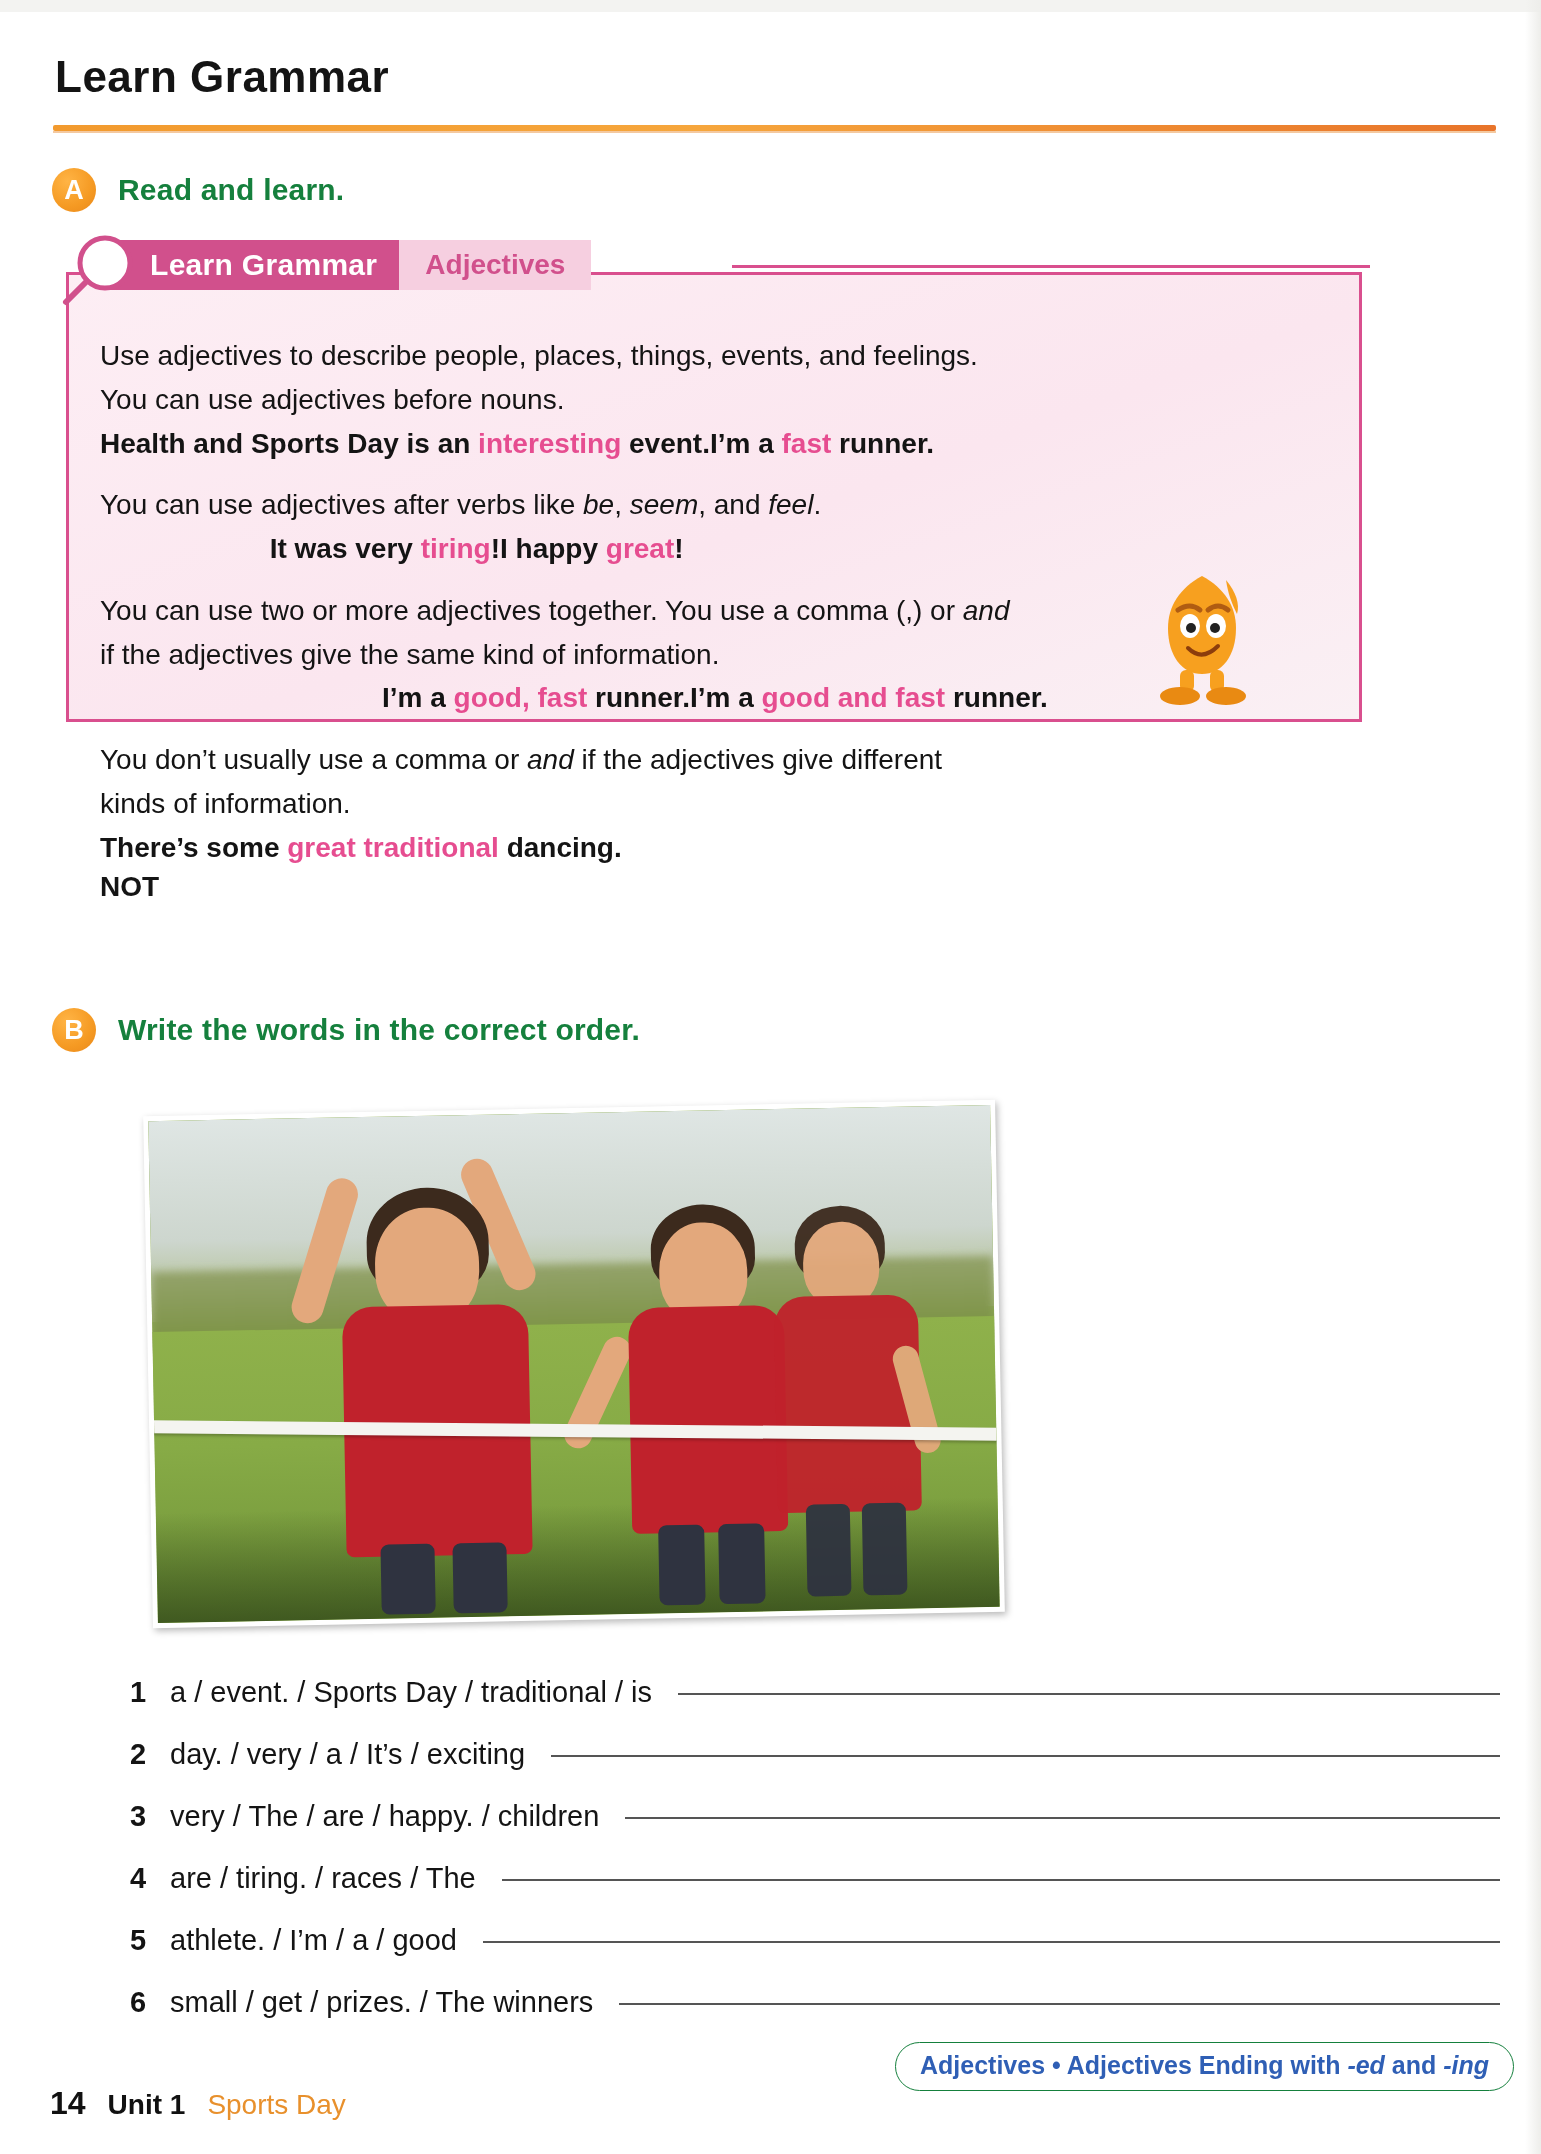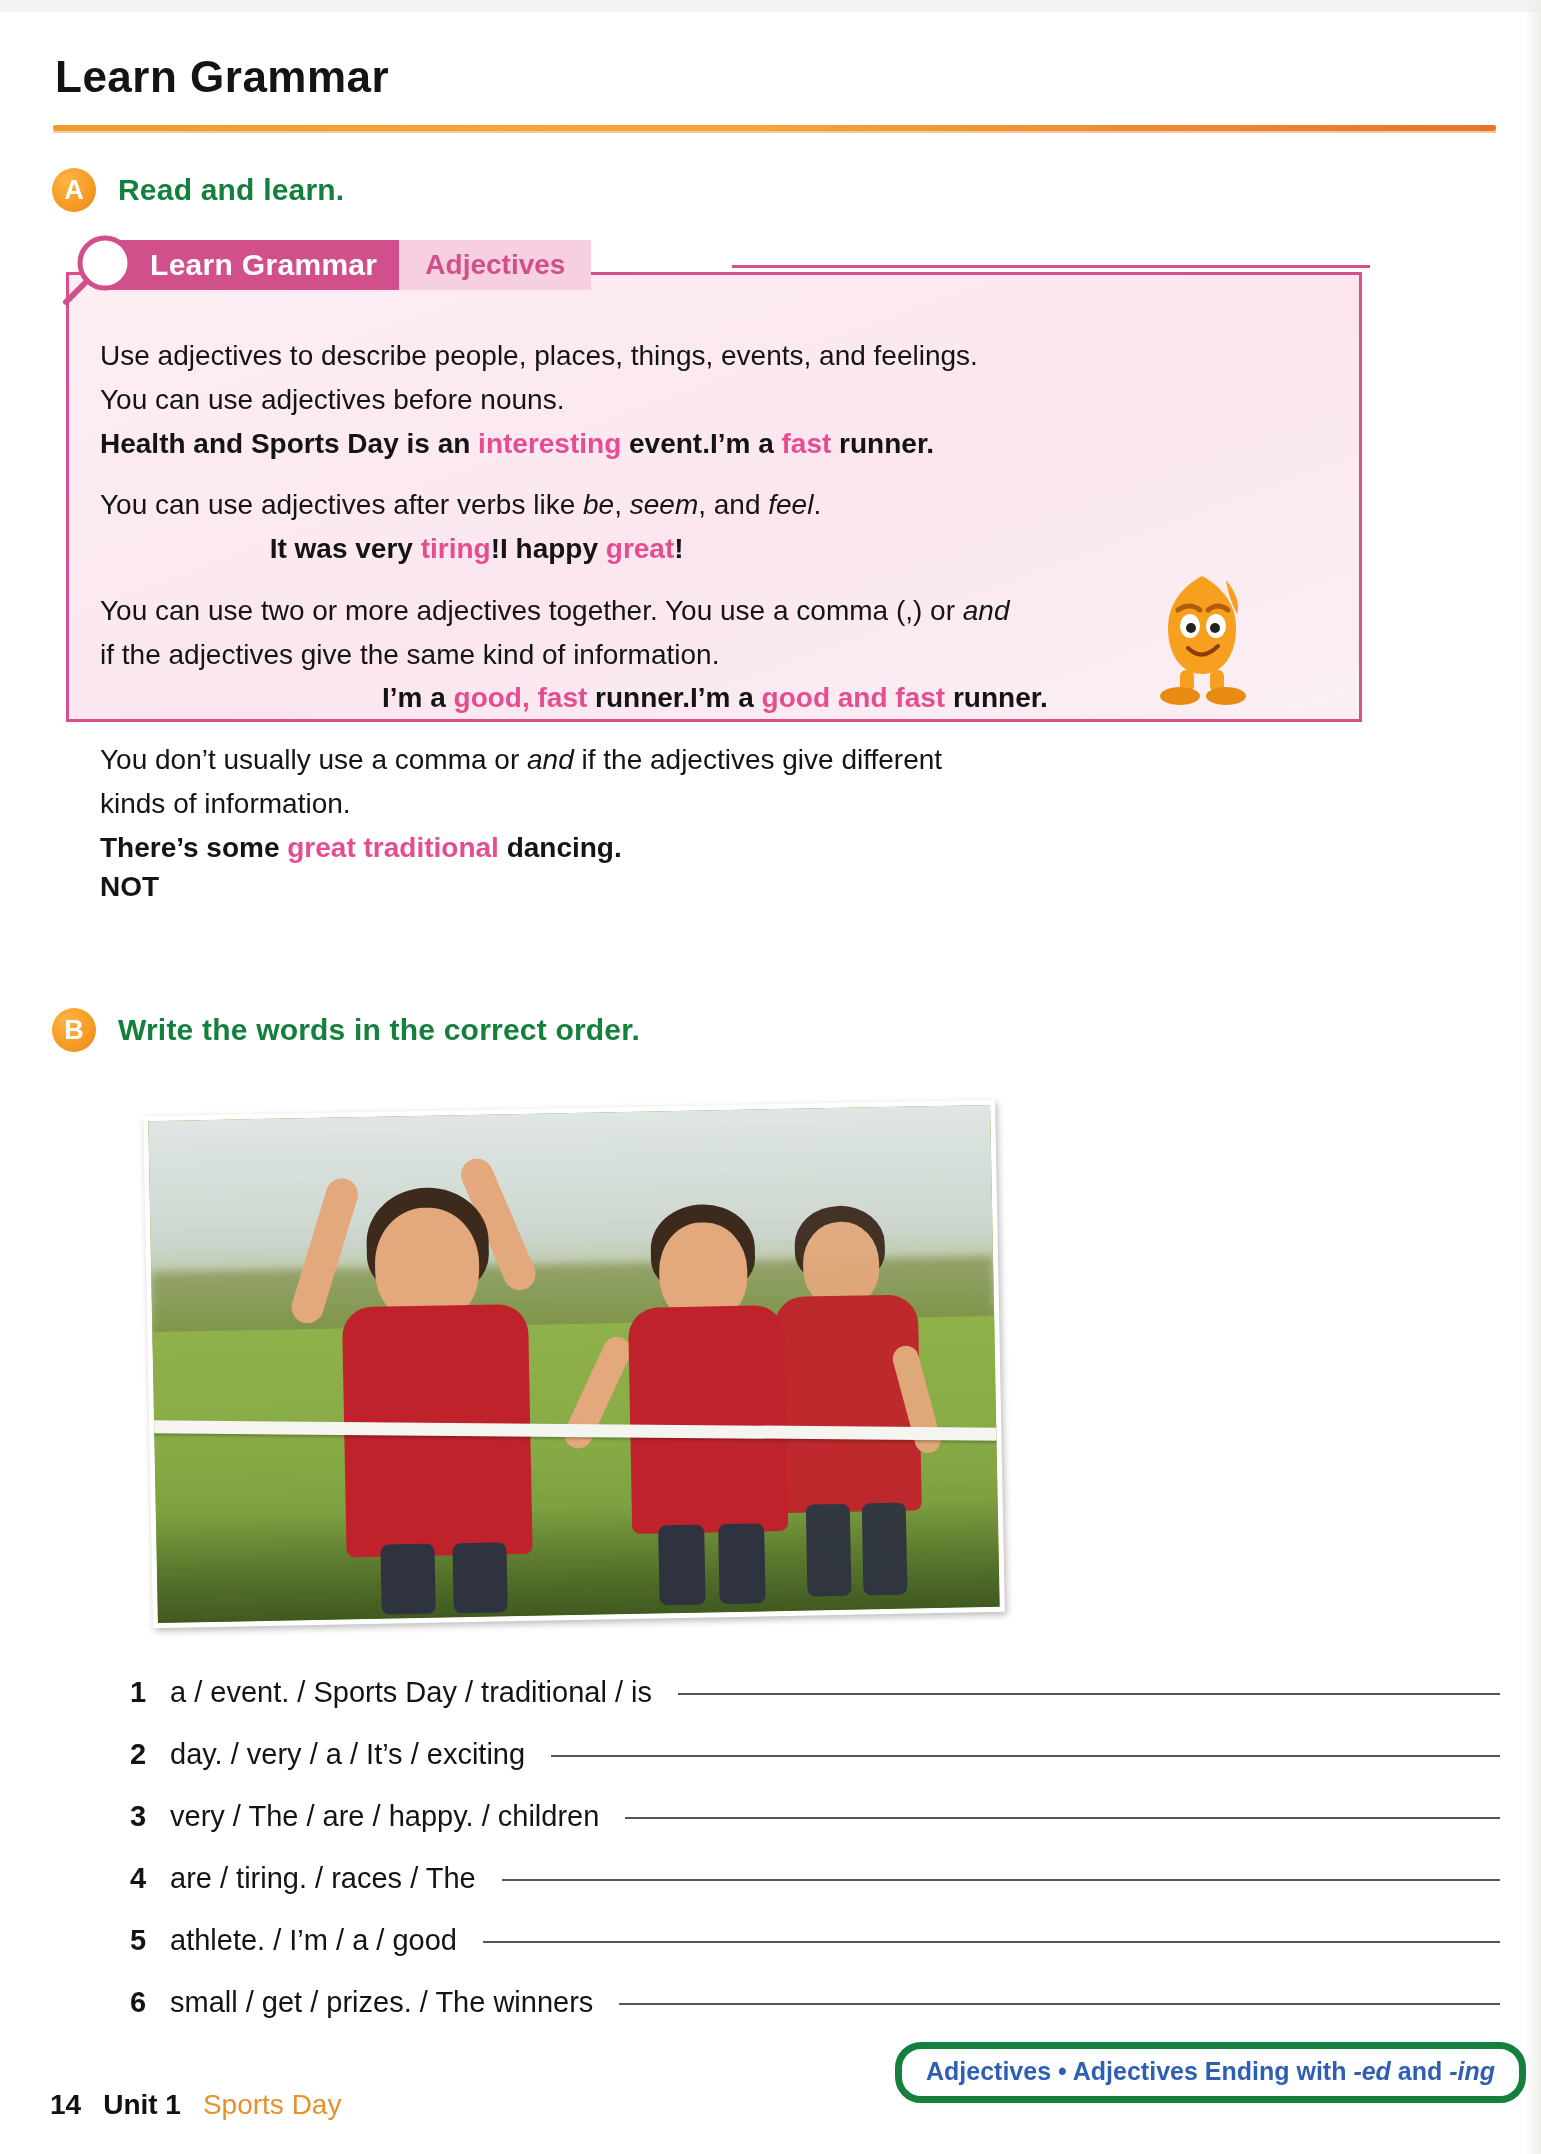--- a/index.html
+++ b/index.html
@@ -287,39 +287,39 @@
   
   .footer {
     position: absolute;
     left: 50px;
     top: 2053px;
     display: flex;
     align-items: baseline;
     gap: 22px;
   }
   .pg-num {
-    font-size: 28px;
+    font-size: 32px;
     font-weight: bold;
     color: #111;
   }
   .pg-unit {
     font-size: 28px;
     font-weight: bold;
     color: #111;
     margin-top: 36px;
   }
   .pg-topic {
     font-size: 28px;
     color: #e8902c;
   }
   .footer-badge {
     position: absolute;
     left: 895px;
     top: 2042px;
-    border: 7px solid #15803d;
+    border: 1px solid #15803d;
     border-radius: 26px;
     padding: 8px 24px 10px 24px;
     color: #2f5fb5;
     font-size: 25px;
     font-weight: bold;
     white-space: nowrap;
     background: #ffffff;
   }
   .footer-badge em { font-style: italic; }
 

